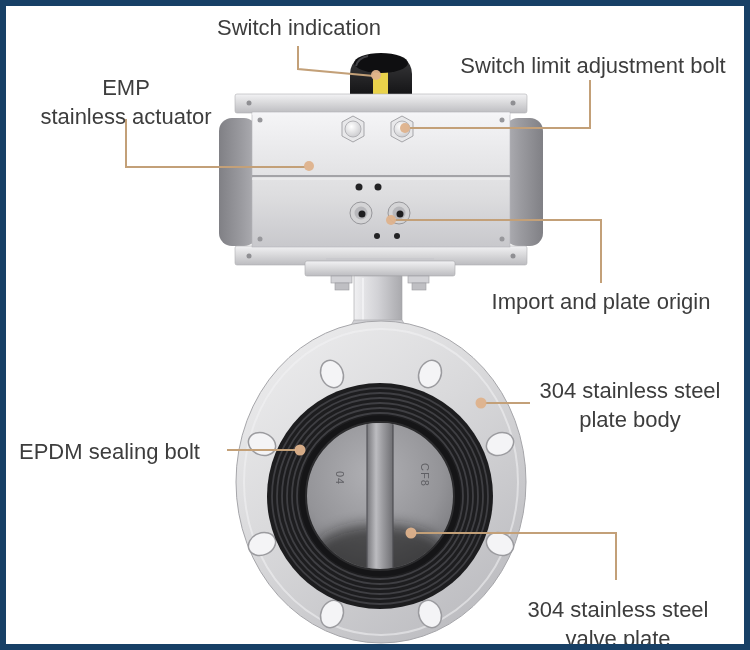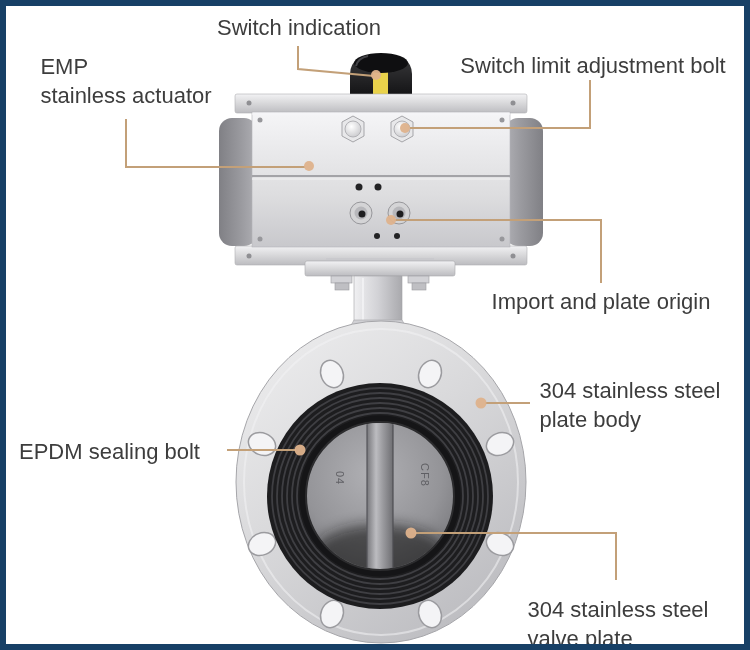--- a/index.html
+++ b/index.html
@@ -11,21 +11,21 @@
   }
   html,body{margin:0;padding:0;background:#e9e9e9;}
   #page{
     position:relative;width:750px;height:650px;background:#ffffff;
     border:6px solid var(--frame-border);box-sizing:border-box;overflow:hidden;
     font-family:"Liberation Sans",sans-serif;
   }
   #art{position:absolute;left:0;top:0;}
   .lbl{
     position:absolute;font-size:22px;line-height:29px;color:var(--label-text);
-    white-space:nowrap;text-align:left;transform:translateX(-50%);
+    white-space:nowrap;text-align:center;transform:translateX(-50%);
   }
   .lbl.left-align{transform:none;text-align:left;}
   .leader{fill:none;stroke:var(--leader-line);stroke-width:2;}
   .ldot{fill:var(--leader-dot);opacity:.95;}
   .ystripe{fill:var(--indicator-yellow);}
   .mark{fill:#55555a;font-family:"Liberation Sans",sans-serif;font-size:11px;letter-spacing:1px;opacity:.85;}
 </style>
 </head>
 <body>
 
@@ -207,21 +207,21 @@
       <circle class="ldot" cx="475" cy="397" r="5.5"></circle>
       <circle class="ldot" cx="294" cy="444" r="5.5"></circle>
       <circle class="ldot" cx="405" cy="527" r="5.5"></circle>
     </g>
   </svg>
 
   <div class="lbl" style="left:293px;top:7px">Switch indication</div>
 
   <div class="lbl" style="left:587px;top:45px">Switch limit adjustment bolt</div>
 
-  <div class="lbl" style="left:120px;top:46px">
+  <div class="lbl" style="left:120px;top:67px">
     <div>EMP</div>
     <div>stainless actuator</div>
   </div>
 
   <div class="lbl" style="left:595px;top:281px">Import and plate origin</div>
 
   <div class="lbl" style="left:624px;top:370px">
     <div>304 stainless steel</div>
     <div>plate body</div>
   </div>

